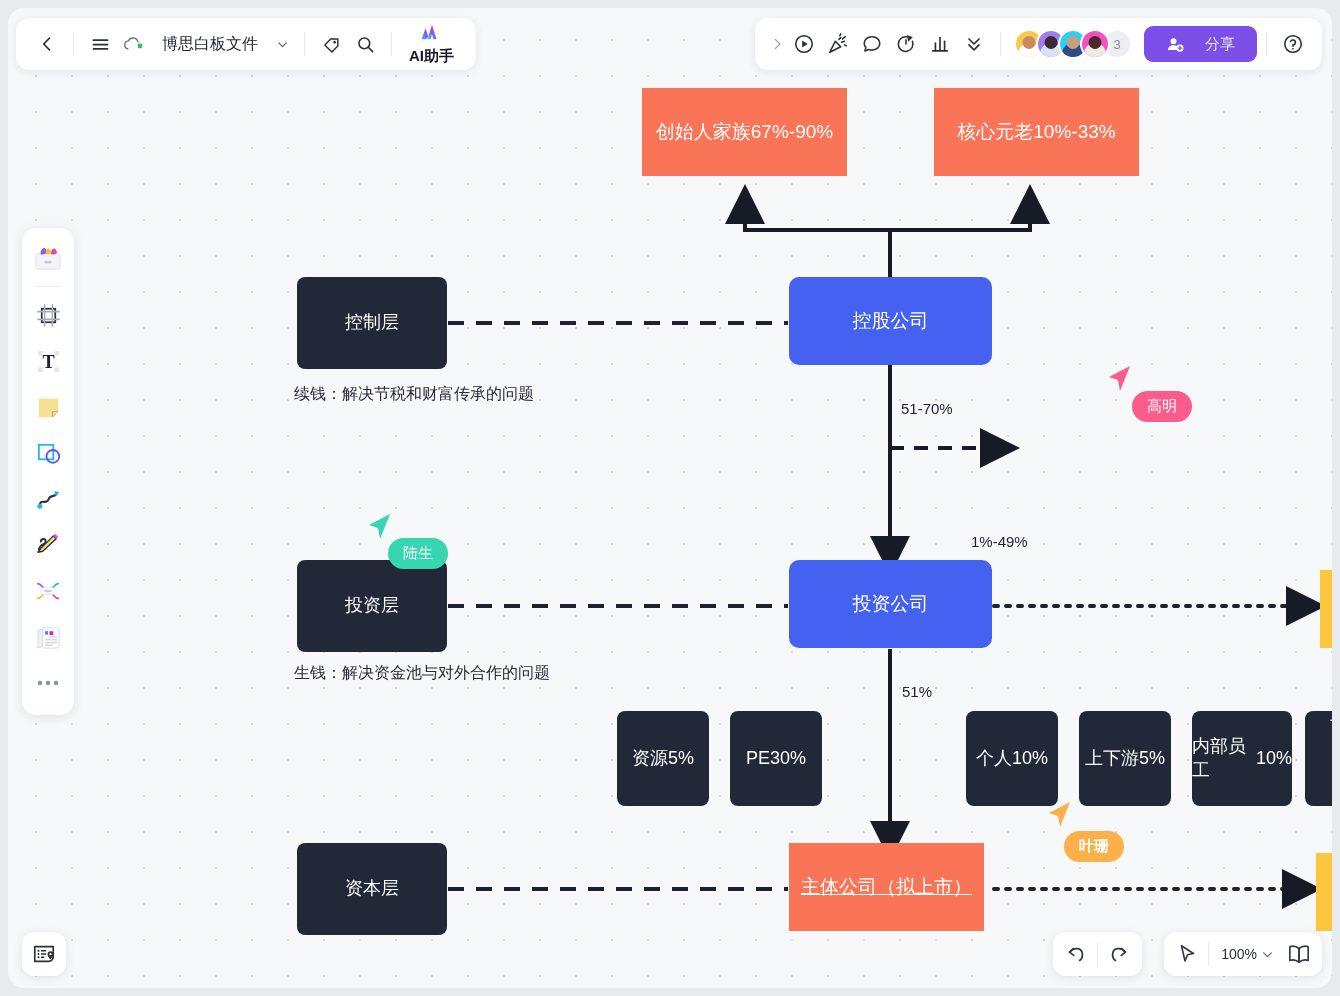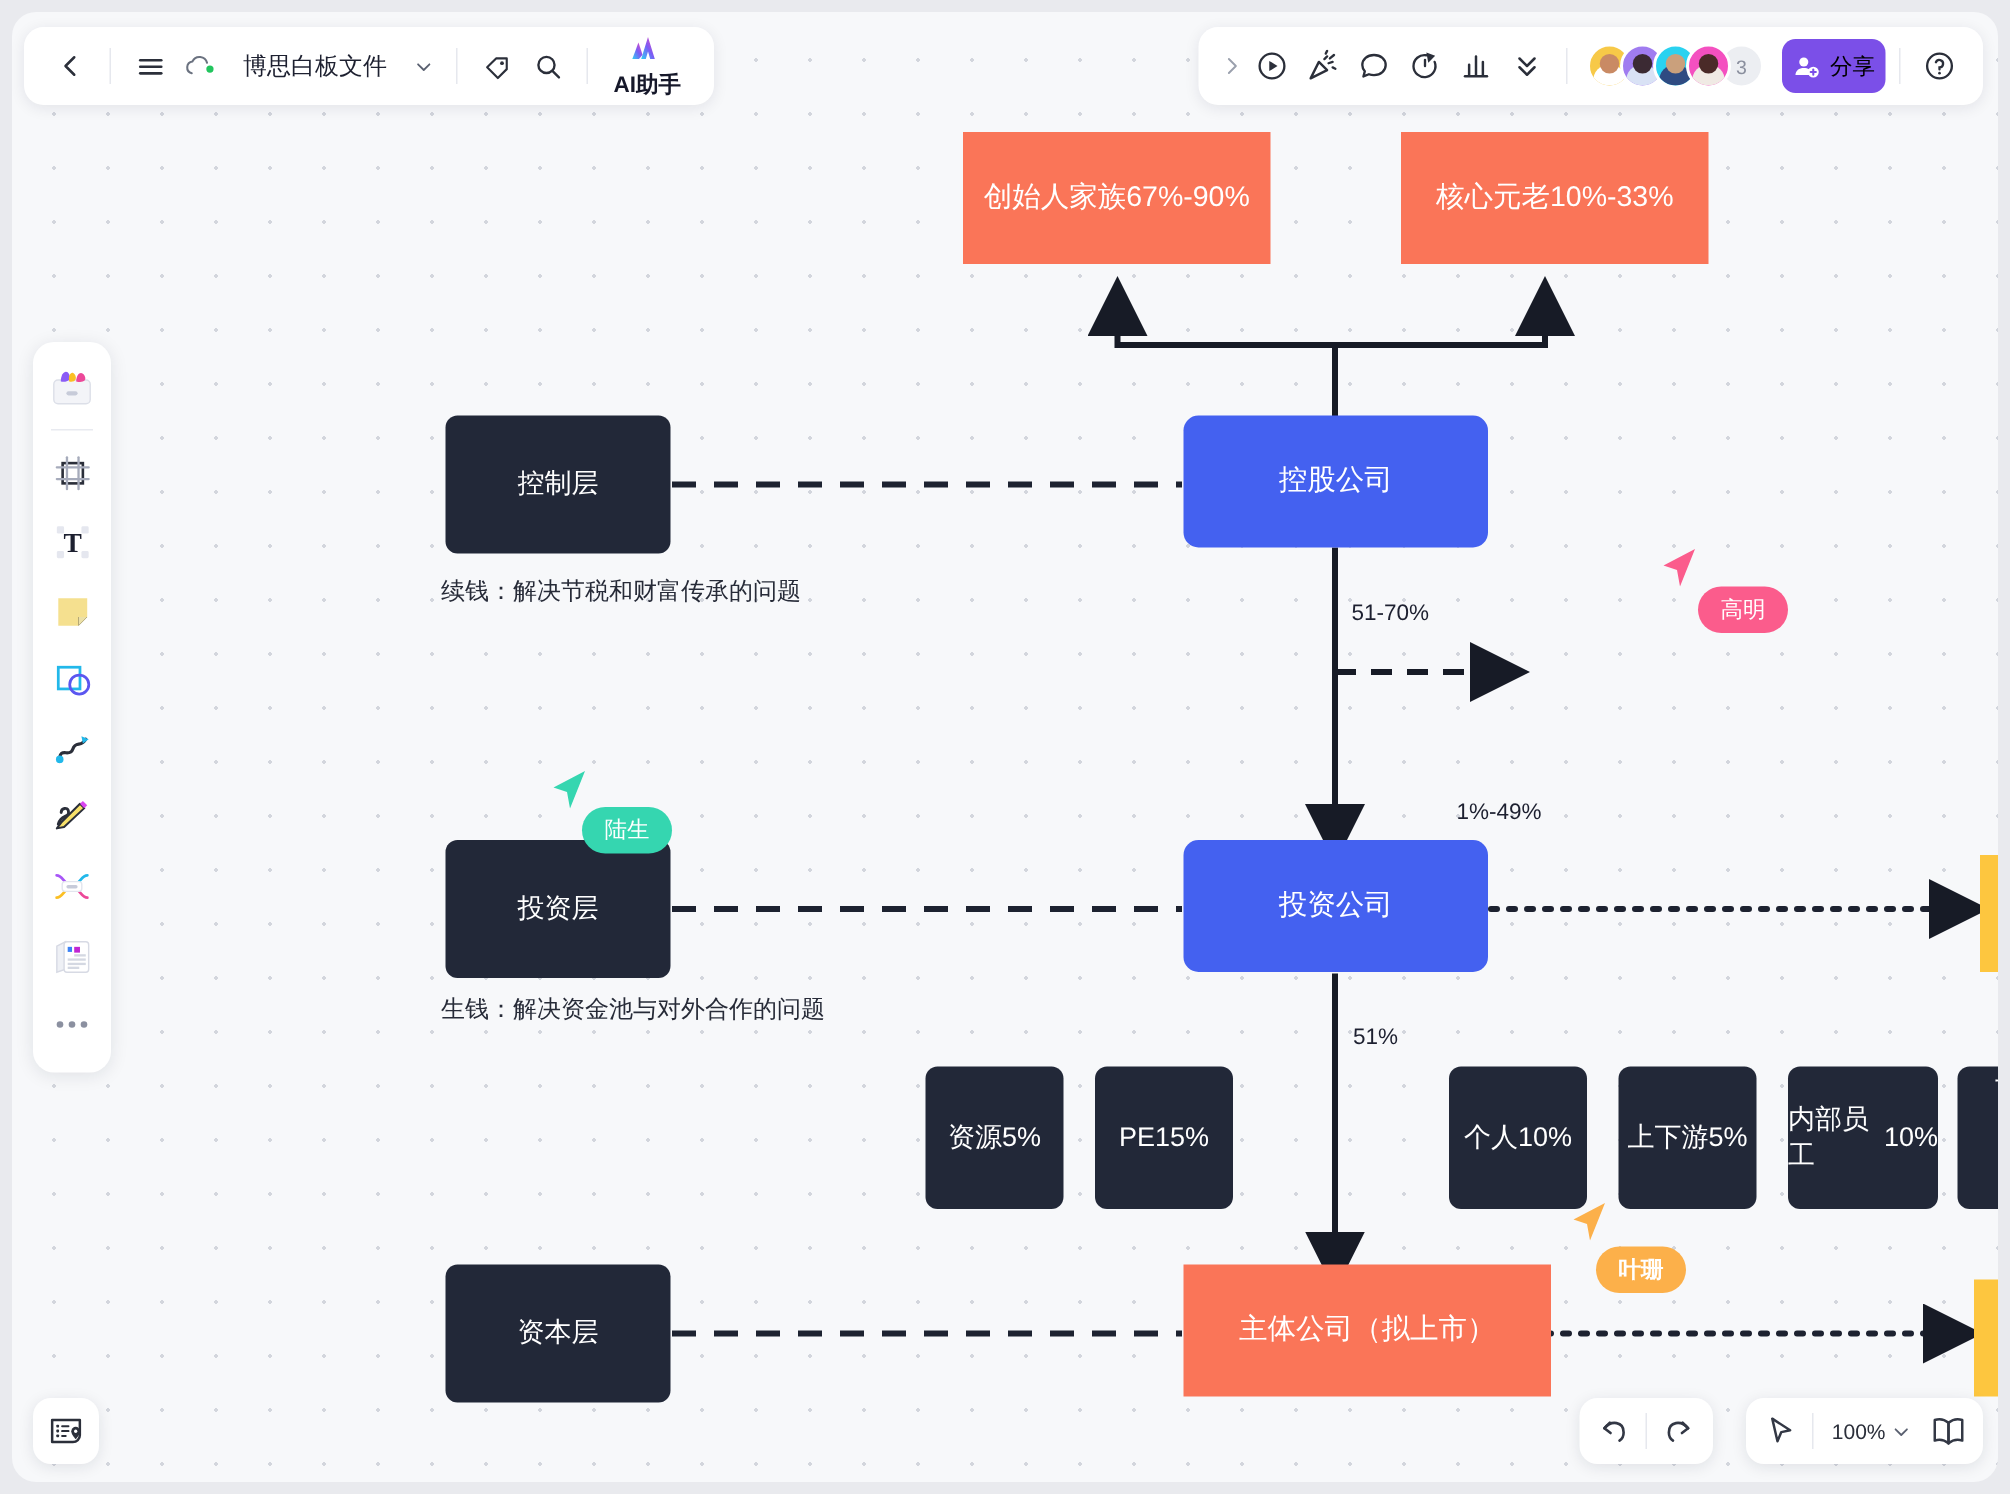--- a/index.html
+++ b/index.html
@@ -82,23 +82,23 @@
               left: 50%; transform: translateX(-50%); top: 5px; }
   .av .body { position: absolute; width: 22px; height: 14px; border-radius: 11px 11px 0 0;
               left: 50%; transform: translateX(-50%); bottom: 0; }
   .av-more {
     width: 30px; height: 30px; border-radius: 50%;
     background: #eceef2; color: #8a8f9e;
     display: flex; align-items: center; justify-content: center;
     font-size: 13px; margin-left: -8px; border: 2px solid #fff; flex: none;
   }
   .share-btn {
-    display: flex; align-items: center; gap: 6px;
-    background: #7b4fe8; color: #000000;
-    height: 36px; padding: 0 7px; border-radius: 9px;
+    display: flex; align-items: center; gap: 20px;
+    background: #7b4fe8; color: #e5e5e5;
+    height: 36px; padding: 0 22px; border-radius: 9px;
     cursor: pointer; margin-left: 12px; flex: none;
   }
   .share-btn-text { font-size: 15px; }
 
   
   .rail {
     position: absolute; left: 22px; top: 228px;
     width: 52px;
     background: #fff;
     border-radius: 14px;
@@ -247,34 +247,34 @@
     </div>
 
     <div class="node n-blue" style="left:781px; top:552px; width:203px; height:88px; font-size:19px;">
       <span class="lbl">投资公司</span>
     </div>
 
     <div class="node n-dark" style="left:289px; top:835px; width:150px; height:92px; font-size:18px;">
       <span class="lbl">资本层</span>
     </div>
 
-    <div class="node n-orange" style="left:781px; top:835px; width:245px; height:88px; font-size:19px;">
+    <div class="node n-orange" style="left:781px; top:835px; width:195px; height:88px; font-size:19px;text-decoration:underline;">
       <span class="lbl">主体公司（拟上市）</span>
     </div>
 
     <div class="node n-yellow" style="left:1312px; top:562px; width:40px; height:78px;"></div>
     <div class="node n-yellow" style="left:1308px; top:845px; width:44px; height:78px;"></div>
 
     <div class="node n-dark" style="left:609px; top:703px; width:92px; height:95px; font-size:18px;">
       <span class="lbl">资源</span>
       <span class="lbl">5%</span>
     </div>
     <div class="node n-dark" style="left:722px; top:703px; width:92px; height:95px; font-size:18px;">
       <span class="lbl">PE</span>
-      <span class="lbl">15%</span>
+      <span class="lbl">30%</span>
     </div>
 
     <div class="node n-dark" style="left:958px; top:703px; width:92px; height:95px; font-size:18px;">
       <span class="lbl">个人</span>
       <span class="lbl">10%</span>
     </div>
     <div class="node n-dark" style="left:1071px; top:703px; width:92px; height:95px; font-size:18px;">
       <span class="lbl">上下游</span>
       <span class="lbl">5%</span>
     </div>

